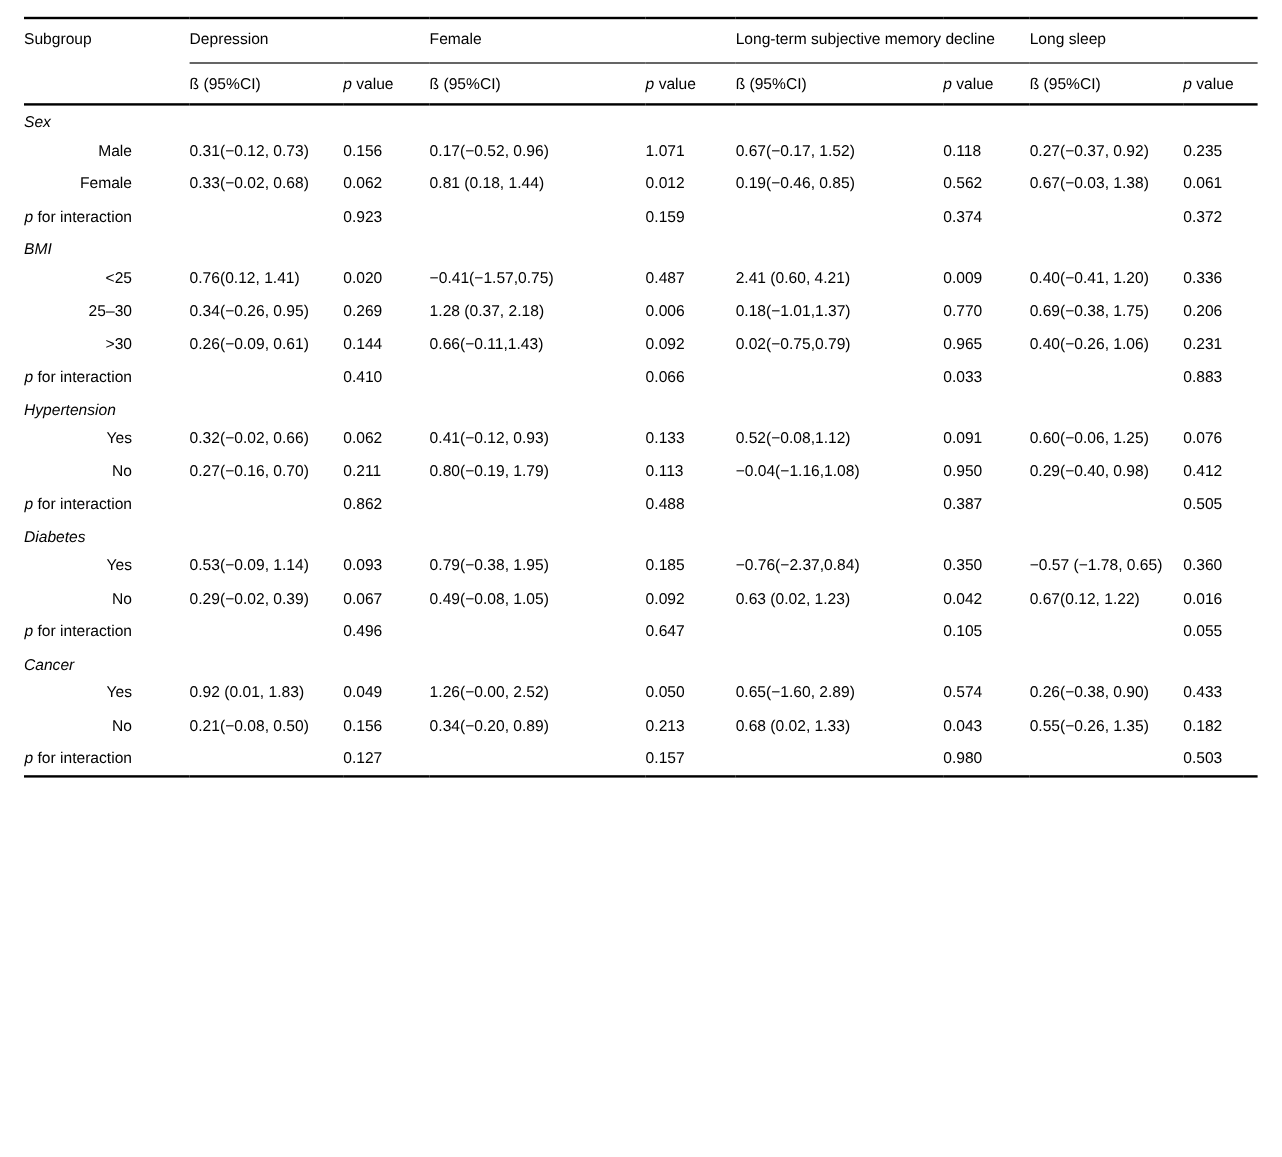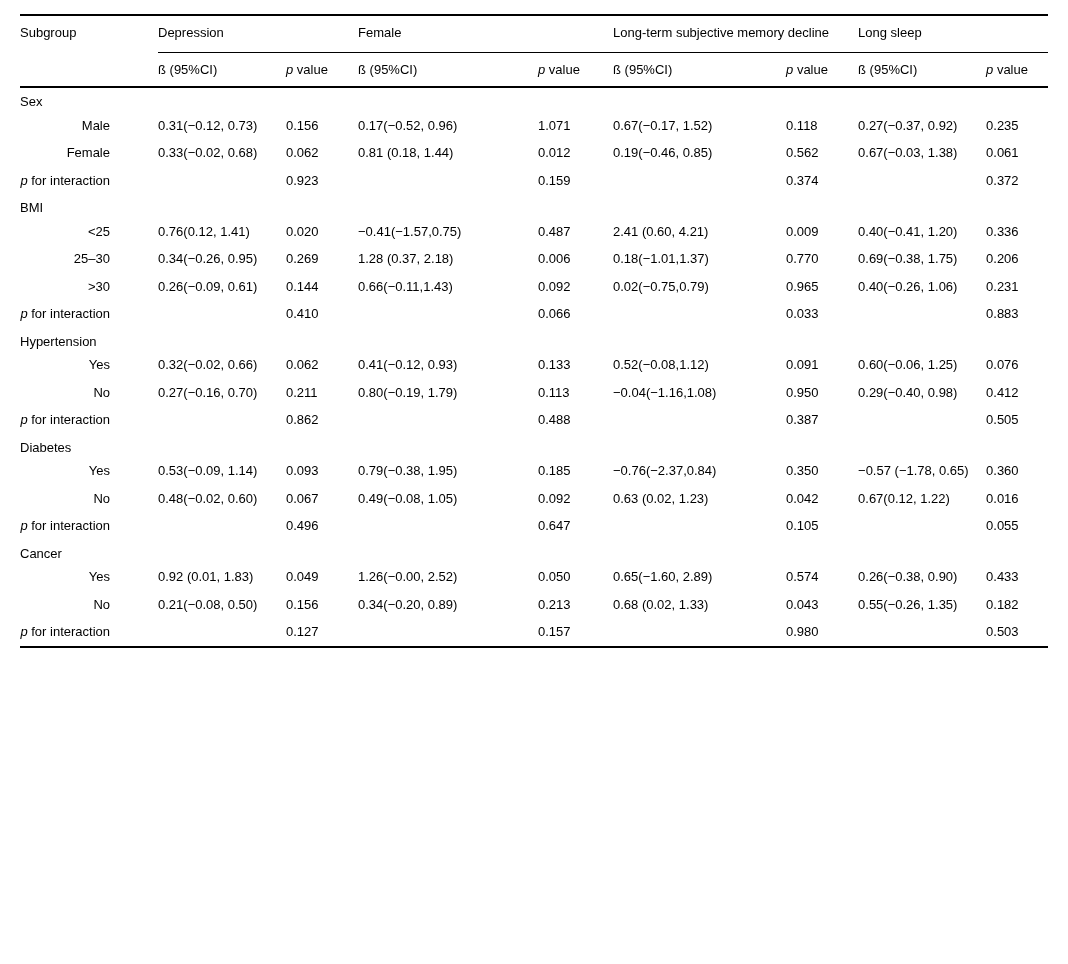--- a/index.html
+++ b/index.html
@@ -42,21 +42,21 @@
     padding-right: 48px;
   }
   tr.subhead th {
     border-bottom: 2px solid #000;
     padding-top: 7px;
     padding-bottom: 7px;
     margin-left: 48px;
   }
   tbody td { padding-top: 4px; padding-bottom: 4px; }
   tbody td.row-label { padding-right: 48px; text-align: right; }
-  tbody tr.section-row td { padding-top: 4px; padding-bottom: 0; }
+  tbody tr.section-row td { padding-top: 4px; padding-bottom: 0; font-style: italic; }
   td.bold-cell { font-weight: normal; }
 </style>
 </head>
 <body>
 
 <div class="page">
   <table class="stats-table">
     <colgroup>
       <col style="width:138px">
       <col style="width:128px">
@@ -216,21 +216,21 @@
           <td>0.093</td>
           <td>0.79(−0.38, 1.95)</td>
           <td>0.185</td>
           <td>−0.76(−2.37,0.84)</td>
           <td>0.350</td>
           <td>−0.57 (−1.78, 0.65)</td>
           <td>0.360</td>
         </tr>
         <tr>
           <td class="row-label">No</td>
-          <td>0.48(−0.02, 0.60)</td>
+          <td>0.29(−0.02, 0.39)</td>
           <td>0.067</td>
           <td>0.49(−0.08, 1.05)</td>
           <td>0.092</td>
           <td>0.63 (0.02, 1.23)</td>
           <td class="bold-cell">0.042</td>
           <td>0.67(0.12, 1.22)</td>
           <td class="bold-cell">0.016</td>
         </tr>
         <tr>
           <td class="row-label"><i>p</i> for interaction</td>

